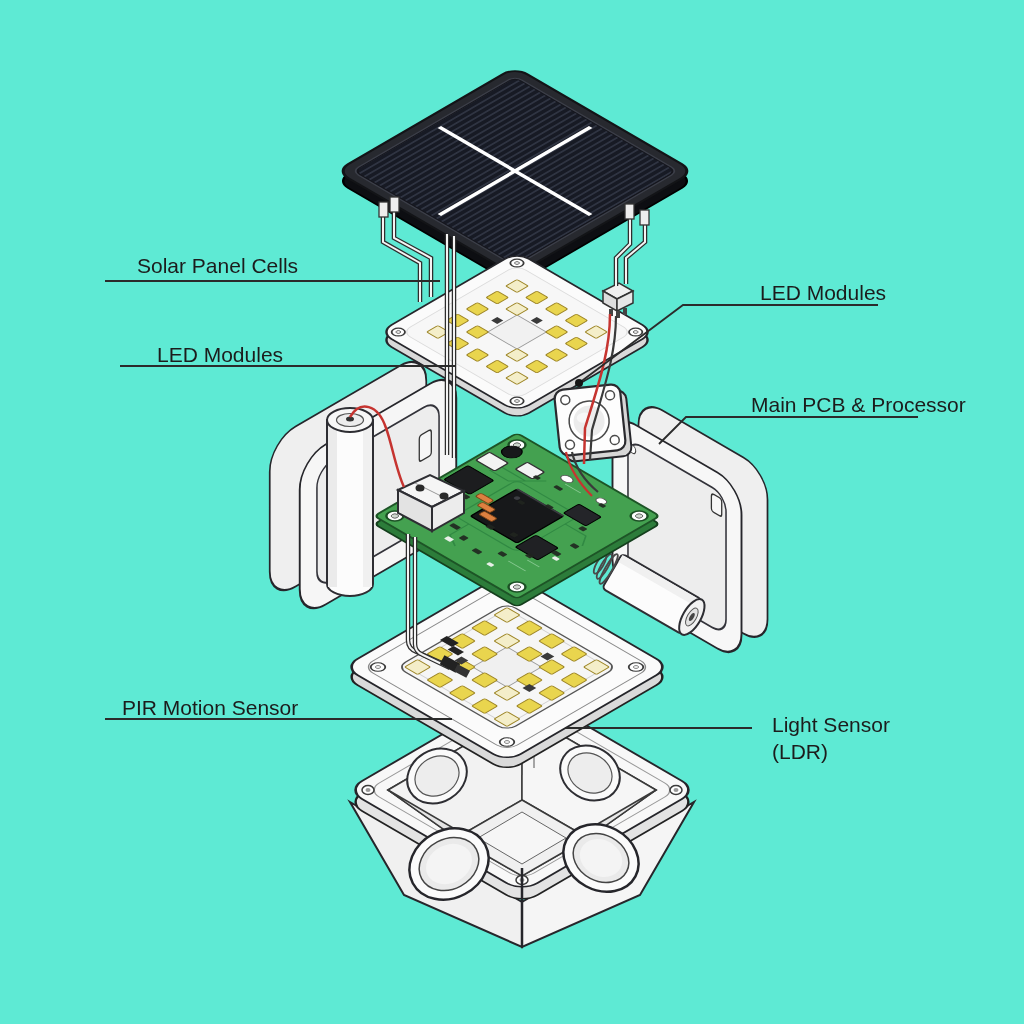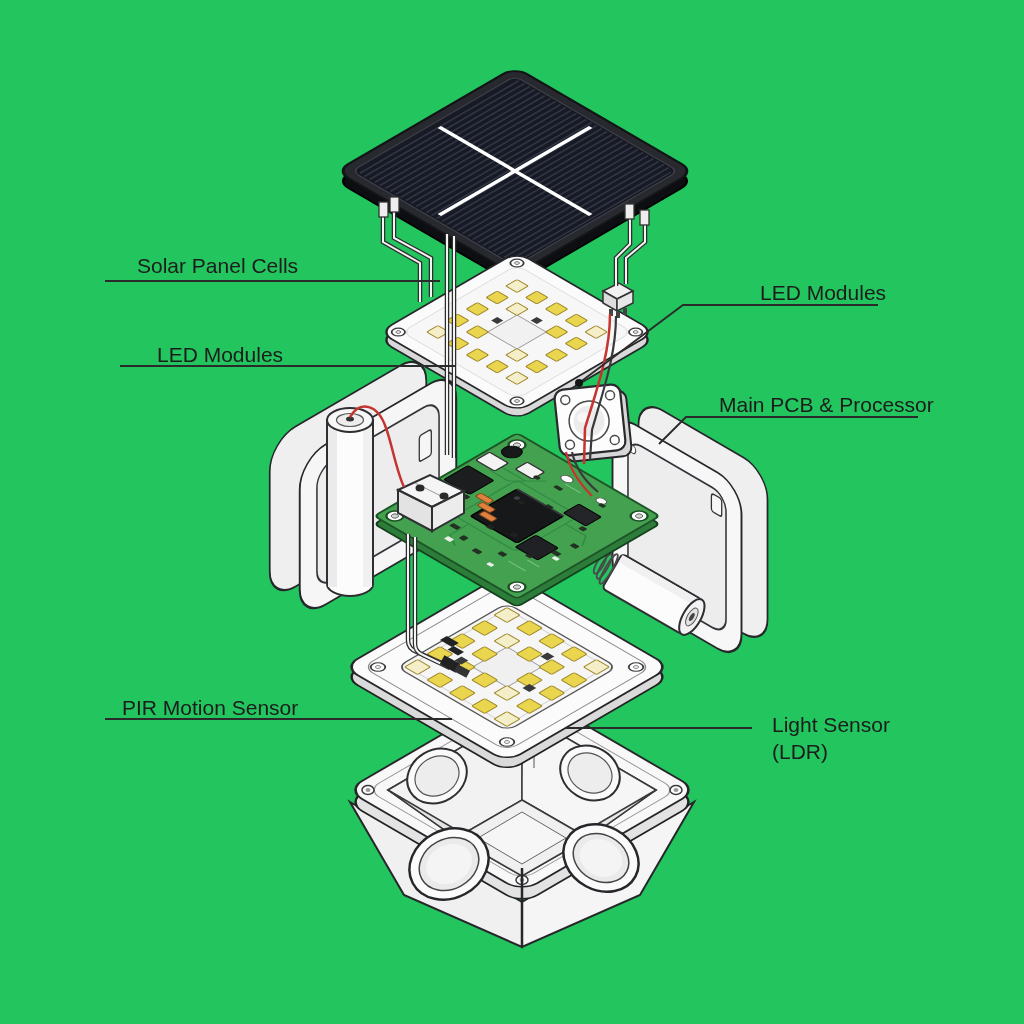--- a/index.html
+++ b/index.html
@@ -1,16 +1,16 @@
 <!DOCTYPE html>
 <html><head>
 <meta charset="utf-8">
 <style>
   html,body{margin:0;padding:0;background:#fff;}
-  #canvas{position:relative;width:1024px;height:1024px;background:#22c55e;overflow:hidden;
+  #canvas{position:relative;width:1024px;height:1024px;background:#5eead4;overflow:hidden;
           font-family:"Liberation Sans",sans-serif;}
   svg{position:absolute;left:0;top:0;}
   .label{position:absolute;font:400 21px/1.3 "Liberation Sans",sans-serif;color:#1c1c1c;white-space:nowrap;}
 </style>
 </head>
 <body>
 
 <div id="canvas">
 <svg width="1024" height="1024" viewBox="0 0 1024 1024">
   <defs>
@@ -377,19 +377,19 @@
     <path d="M918,417 L686,417 L659,444"></path>
     <path d="M105,719 L452,719"></path>
     <path d="M565,728 L752,728"></path>
     <circle cx="579" cy="383" r="4" fill="#151515" stroke="none"></circle>
   </g>
 </svg>
 
   <div class="label" style="left:137px;top:252px">Solar Panel Cells</div>
   <div class="label" style="left:157px;top:341px">LED Modules</div>
   <div class="label" style="left:760px;top:279px">LED Modules</div>
-  <div class="label" style="left:719px;top:391px">Main PCB &amp; Processor</div>
+  <div class="label" style="left:751px;top:391px">Main PCB &amp; Processor</div>
   <div class="label" style="left:122px;top:694px">PIR Motion Sensor</div>
   <div class="label" style="left:772px;top:711px">
     <span style="display:block">Light Sensor</span>
     <span style="display:block">(LDR)</span>
   </div>
 </div>
 
 </body></html>

